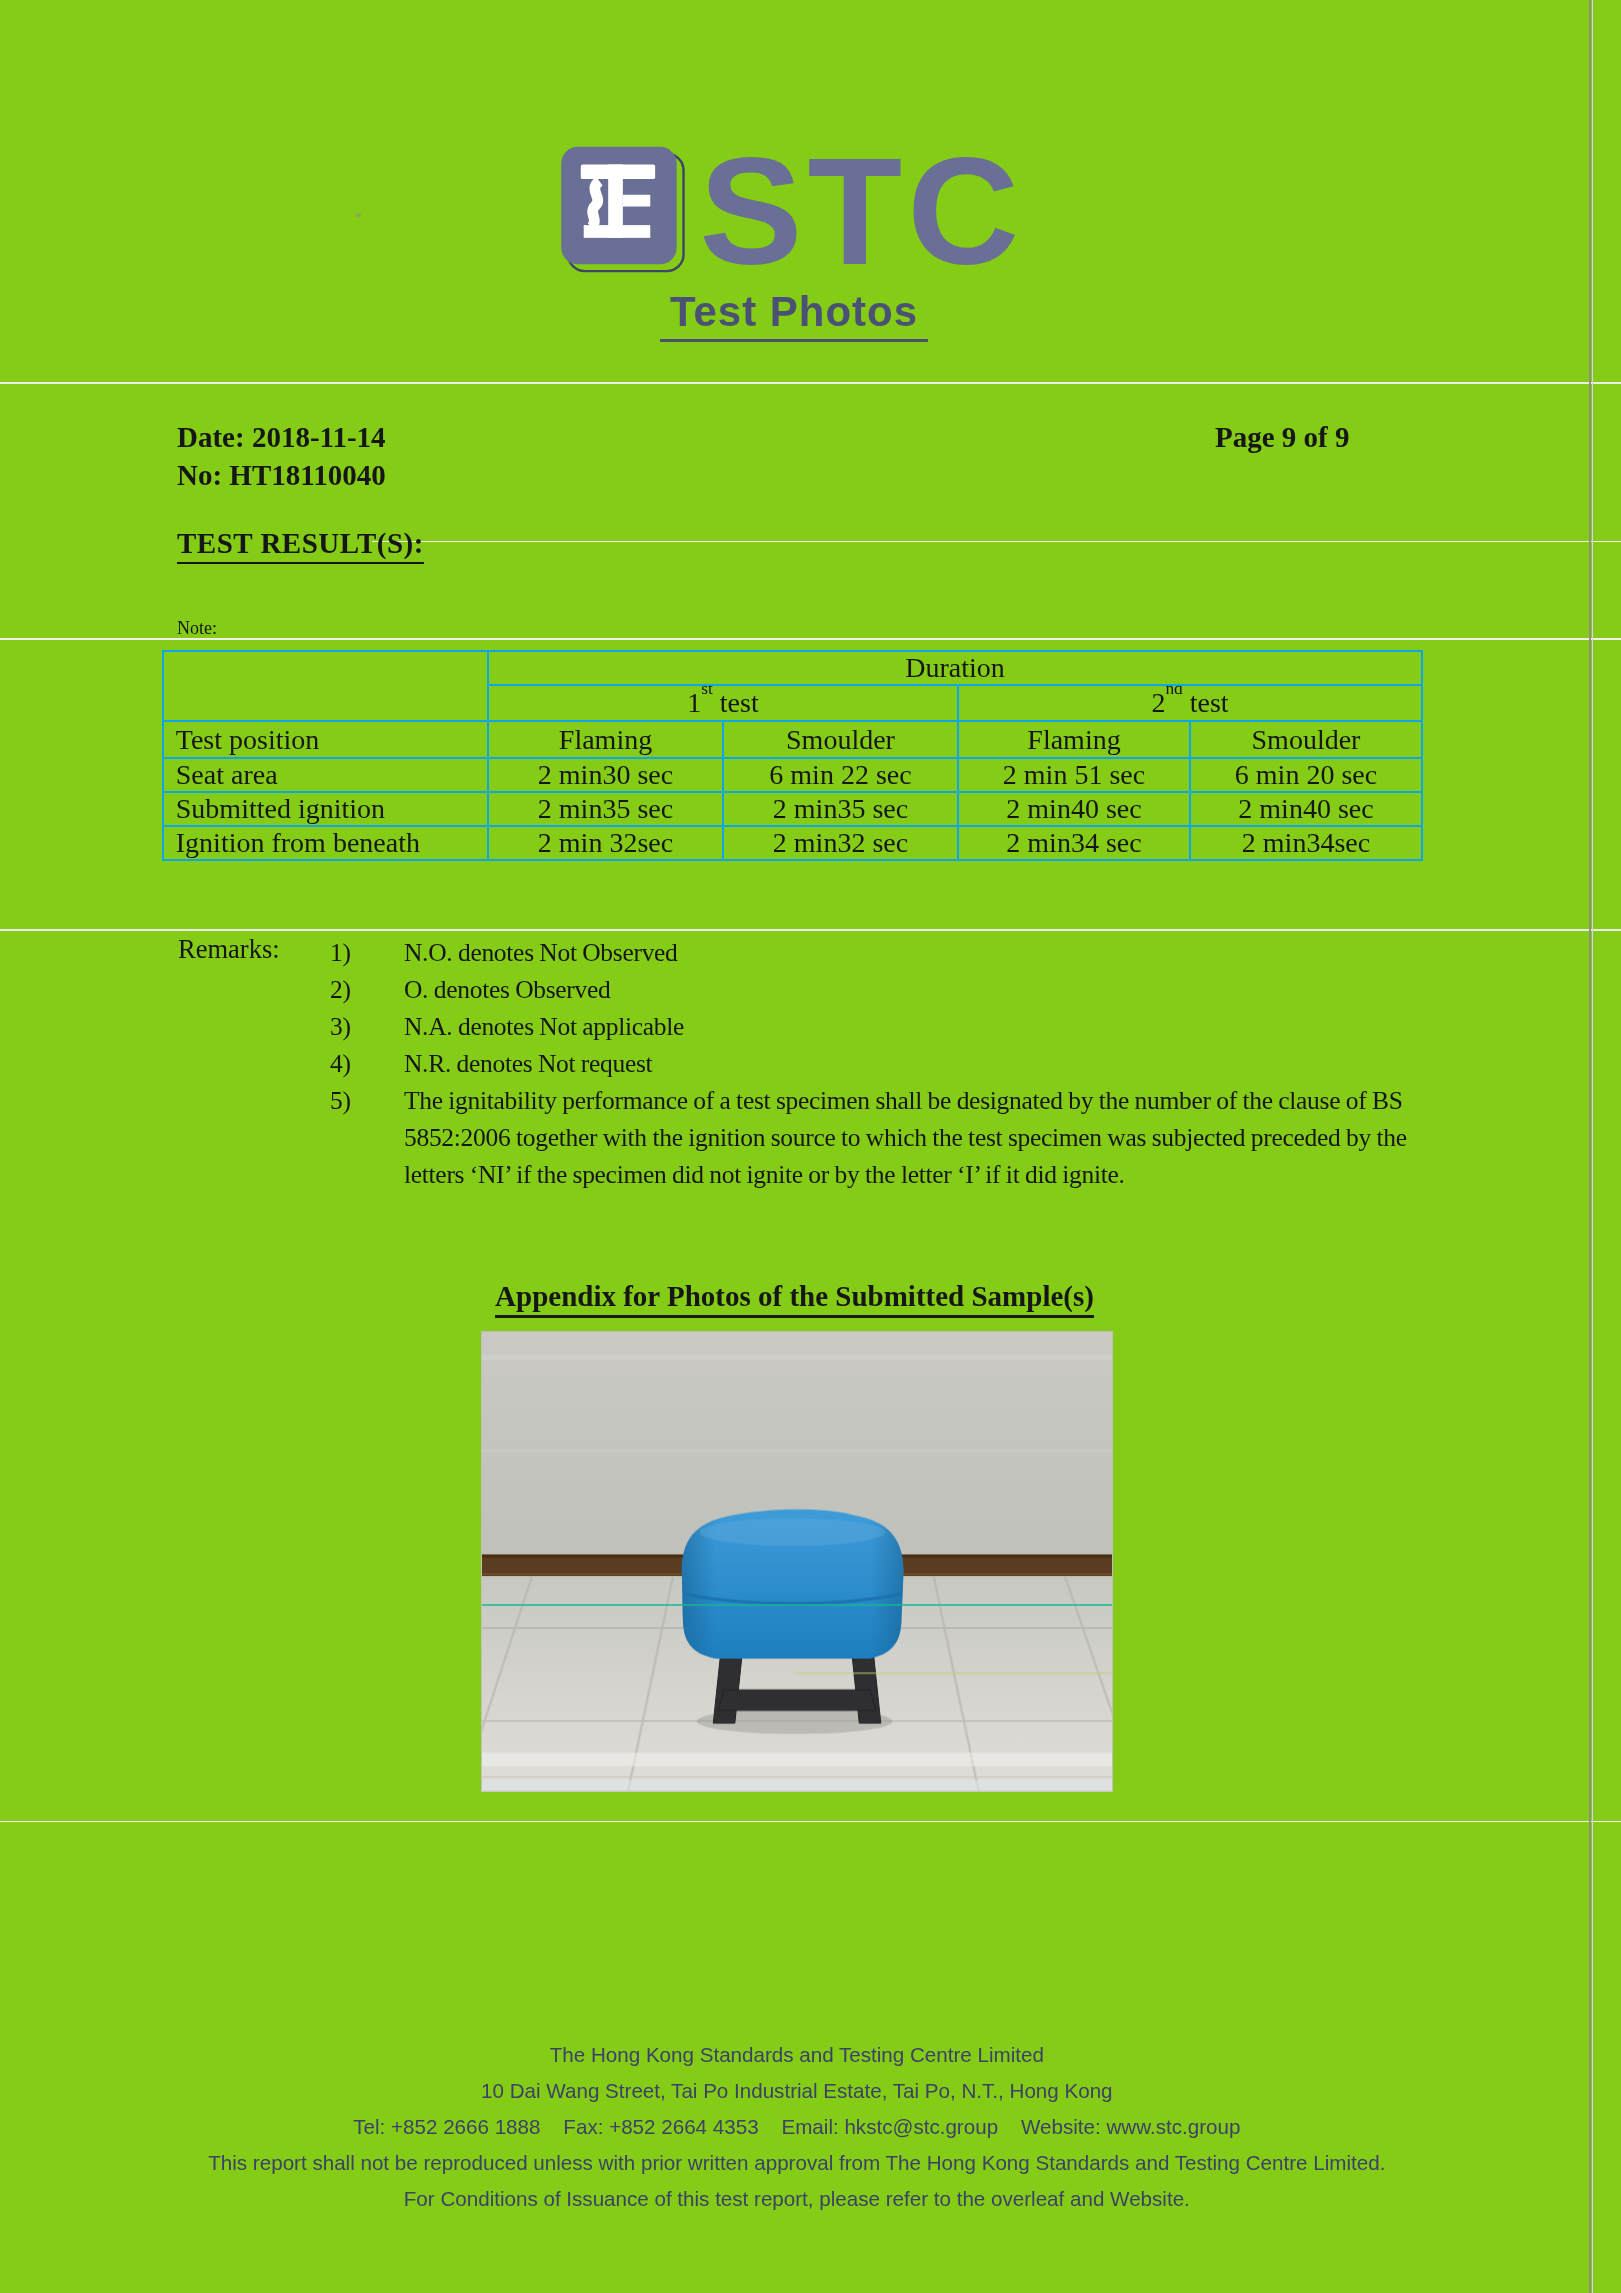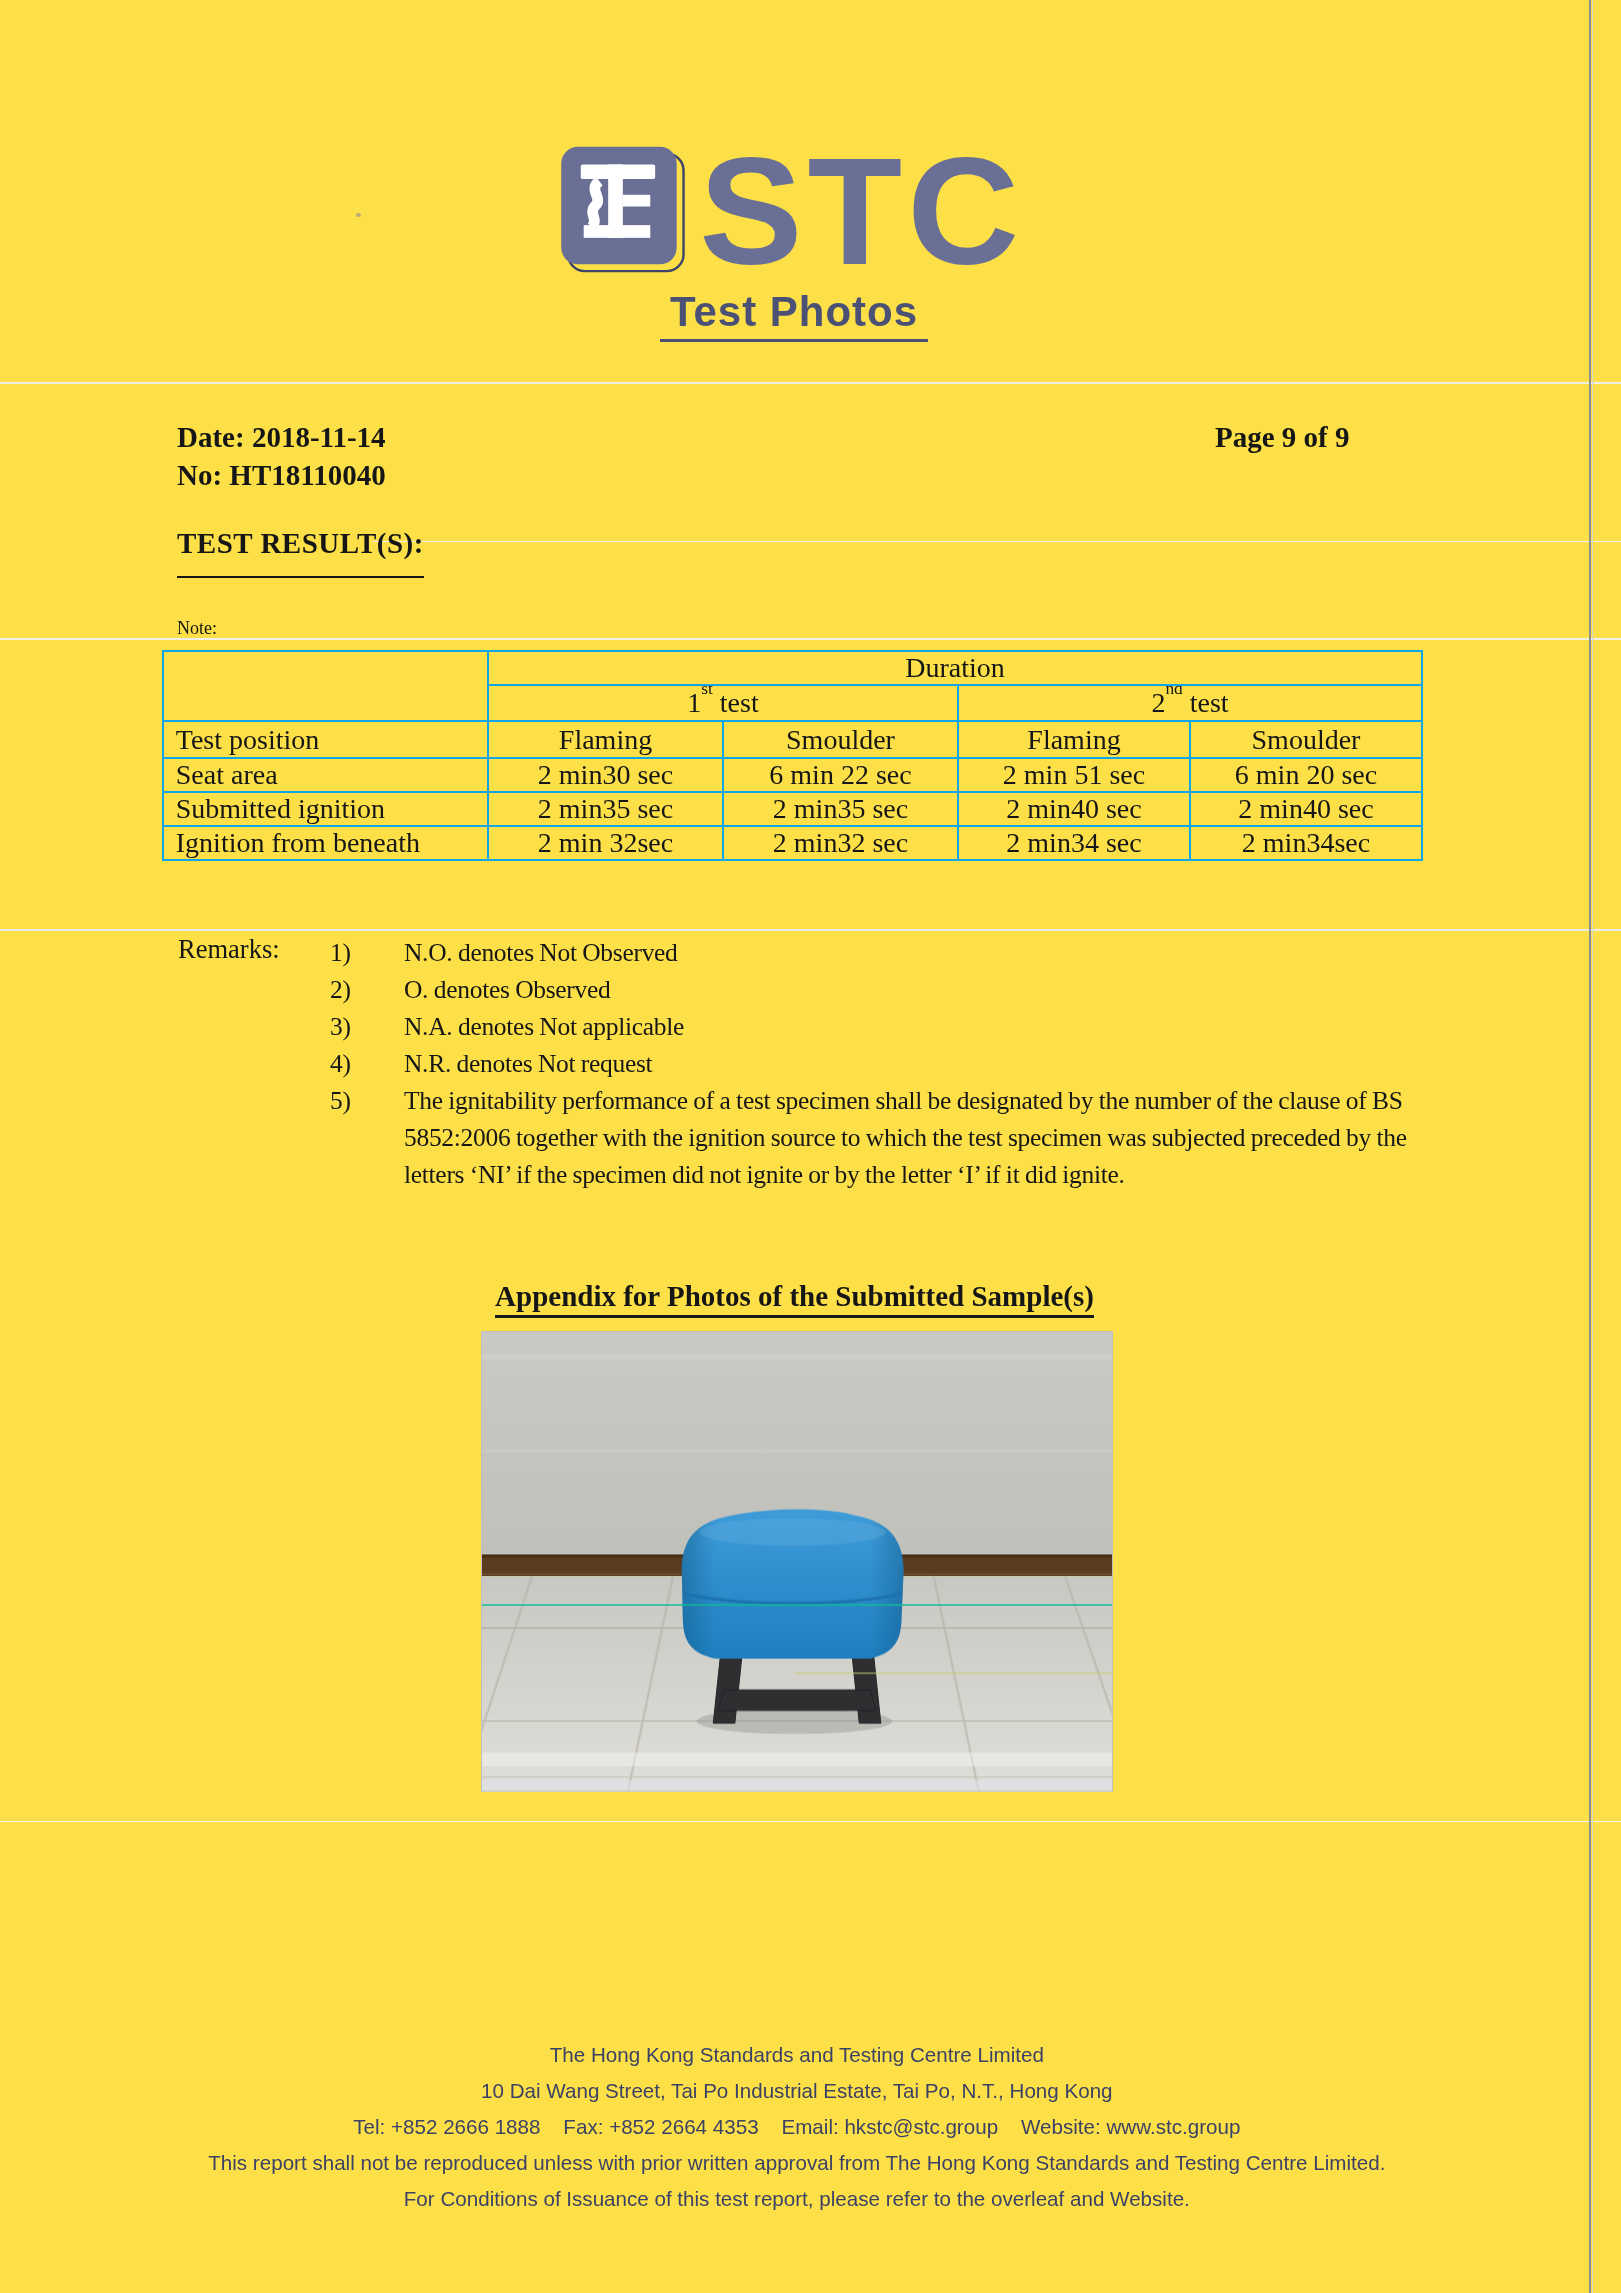--- a/index.html
+++ b/index.html
@@ -1,34 +1,34 @@
 <!DOCTYPE html>
 <html><head>
 <meta charset="utf-8">
 <style>
   html,body{margin:0;padding:0;background:#e8e8e8;}
-  #page{position:relative;width:1621px;height:2294px;background:#fde047;overflow:hidden;
+  #page{position:relative;width:1621px;height:2294px;background:#84cc16;overflow:hidden;
         font-family:"Liberation Serif", serif;color:#161616;}
   .abs{position:absolute;text-align:right;}
   
   .scanline-h{position:absolute;height:2px;background:#ededea;}
   .scanline-v{position:absolute;width:2px;background:#8e8e8e;}
   .speck{position:absolute;width:4.9px;height:3.9px;border-radius:50%;background:#8f8f8f;opacity:.65;}
   
   #logo-svg{position:absolute;left:554px;top:139px;}
   #report-title-wrap{position:absolute;left:549px;top:288px;width:490px;text-align:center;}
   #report-title{display:inline-block;font-family:"Liberation Sans",sans-serif;font-weight:bold;
         font-size:42px;color:#4a5175;border-bottom:3.9px solid #4a5175;padding:0 9.8px 2.9px 9.8px;letter-spacing:1px;}
   
   .meta{font-weight:bold;font-size:29px;}
   #date-line{left:177px;top:421px;}
   #no-line{left:177px;top:459px;}
   #page-line{left:1215px;top:421px;}
   #test-results-heading{left:177px;top:527px;font-weight:bold;font-size:29px;
-        border-bottom:2.9px solid #161616;padding-bottom:16px;letter-spacing:0.5px;}
+        border-bottom:2.9px solid #161616;padding-bottom:2px;letter-spacing:0.5px;}
   #note-label{left:177px;top:618px;font-size:18px;}
   
   #duration-table{position:absolute;left:162px;top:650px;border-collapse:collapse;table-layout:fixed;
         border:2.9px solid #161616;font-size:28px;}
   #duration-table td{border:2px solid #0ea5e9;text-align:center;vertical-align:middle;padding:0;
         overflow:hidden;white-space:nowrap;}
   #duration-table td.poscol{text-align:left;padding-left:11.8px;margin-left:32px;}
   #duration-table sup{font-size:0.62em;position:relative;top:-0.45em;}
   #duration-table .supword{margin-left:6.9px;}
   

